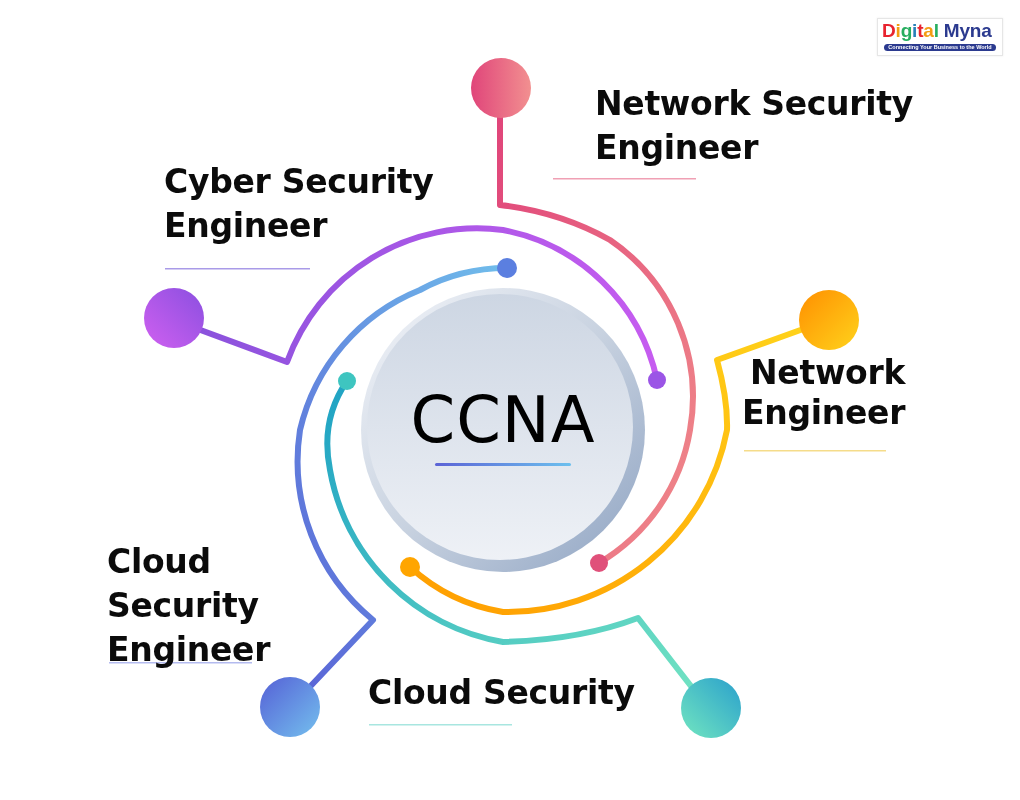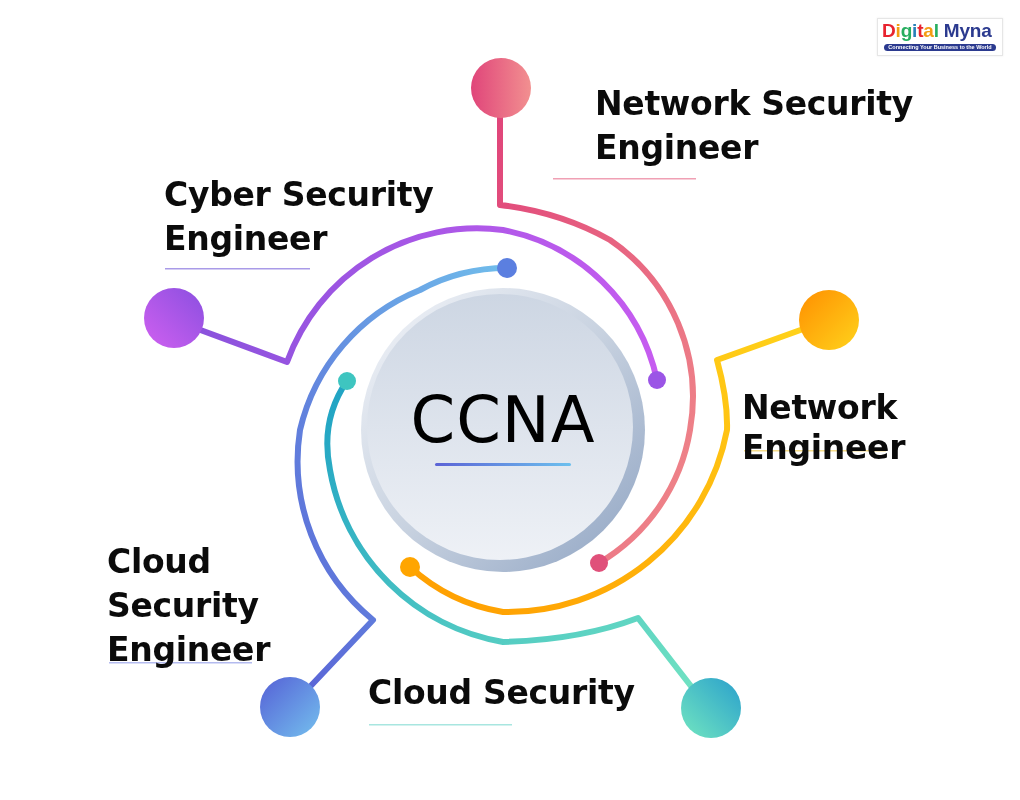--- a/index.html
+++ b/index.html
@@ -123,26 +123,26 @@
   <rect x="369" y="724" width="143" height="1.5" fill="#a8e6e0"></rect>
 </svg>
 
 <div class="center-title">CCNA</div>
 
 <div class="label" style="left:551px; top:82px;margin-left:44px;">
   <span class="line">Network Security</span>
   <span class="line">Engineer</span>
 </div>
 
-<div class="label" style="left:164px; top:173px;">
+<div class="label" style="left:164px; top:160px;">
   <span class="line">Cyber Security</span>
   <span class="line">Engineer</span>
 </div>
 
-<div class="label" style="left:742px; top:388px; line-height:40px;">
+<div class="label" style="left:742px; top:353px; line-height:40px;text-align:right;">
   <span class="line">Network</span>
   <span class="line">Engineer</span>
 </div>
 
 <div class="label" style="left:107px; top:523px;margin-top:17px;">
   <span class="line">Cloud</span>
   <span class="line">Security</span>
   <span class="line">Engineer</span>
 </div>
 

